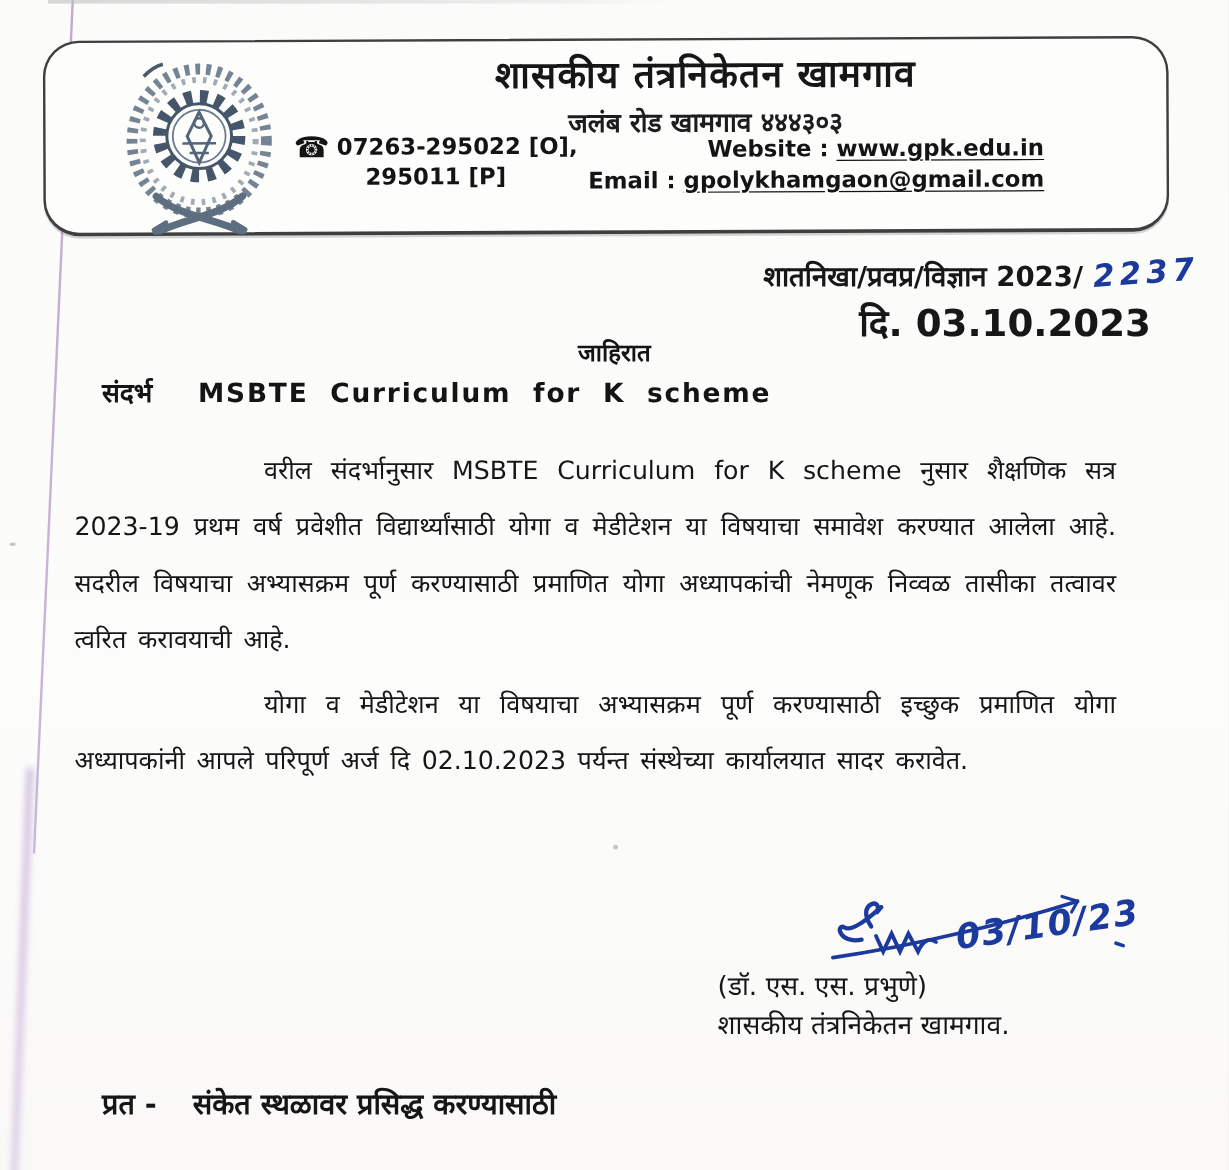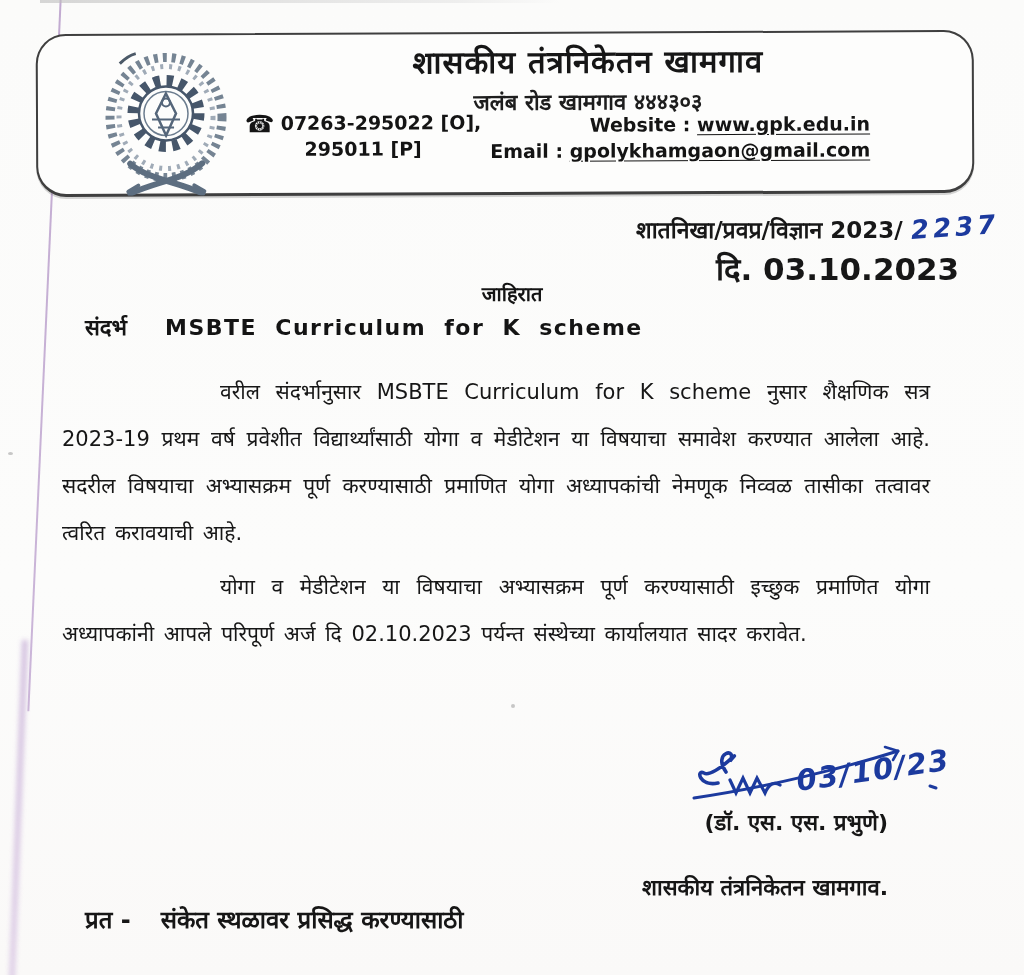--- a/index.html
+++ b/index.html
@@ -93,24 +93,24 @@
   .body-text p{
     margin:0 0 7px 0;
     font-size:21px;line-height:47px;color:#161616;
     text-align:justify;text-align-last:left;
     text-indent:158px;word-spacing:3px;
   }
 
   
   .sig-svg{position:absolute;left:684px;top:742px;width:262px;height:64px;}
   .sig-block{
-    position:absolute;left:598px;top:806px;width:290px;text-align:right;
-    font-size:22px;font-weight:700;color:#161616;line-height:33px;
+    position:absolute;left:598px;top:806px;width:290px;text-align:left;
+    font-size:22px;font-weight:400;color:#161616;line-height:33px;
   }
-  .sig-org{white-space:nowrap;margin-top:32px;}
+  .sig-org{white-space:nowrap;}
 
   
   .footer-line{
     position:absolute;left:85px;top:902px;font-size:24px;font-weight:600;color:#161616;
   }
   .footer-label{margin-right:30px;}
 </style>
 </head>
 <body>
 

